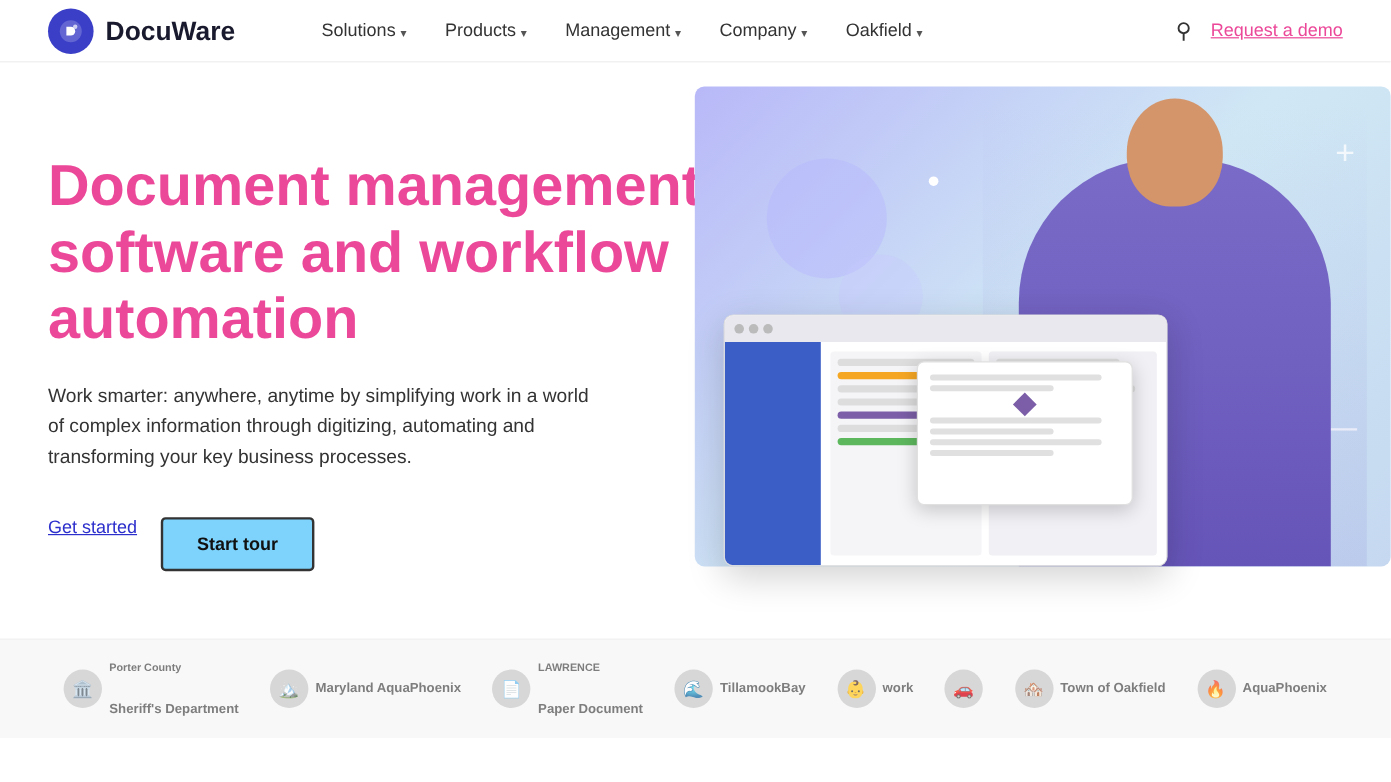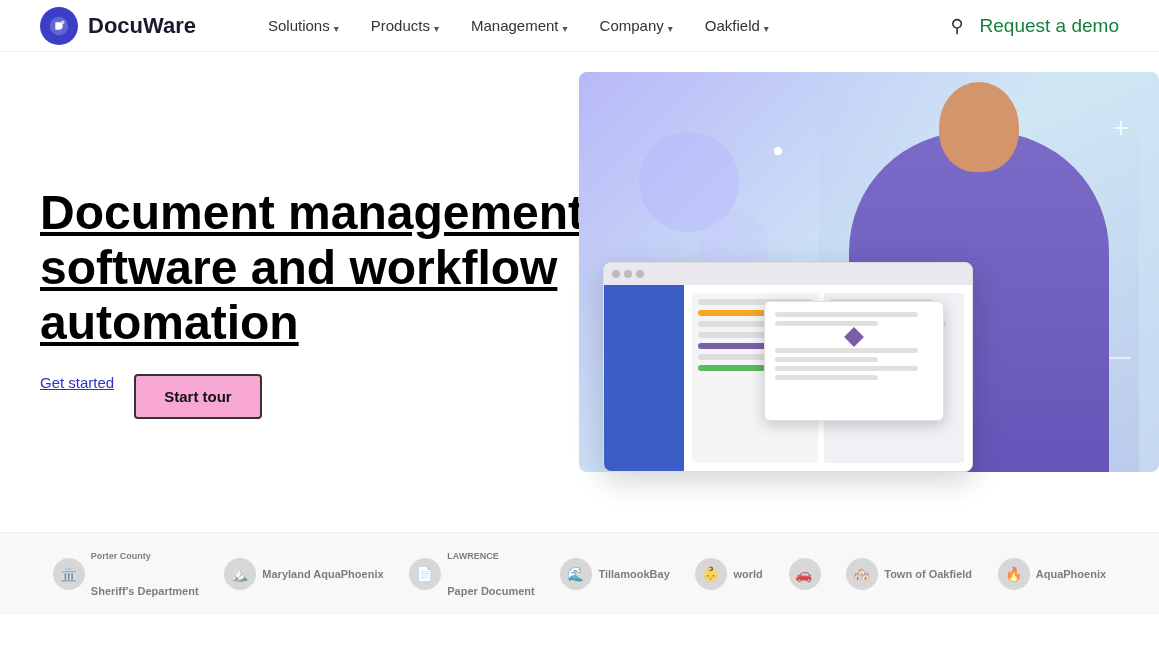--- a/index.html
+++ b/index.html
@@ -19,44 +19,43 @@
     .logo-text { font-size: 22px; font-weight: 700; color: #1a1a2e; }
     .nav-links { display: flex; align-items: center; gap: 8px; flex: 1; }
     .nav-item {
       display: flex; align-items: flex-end; gap: 4px; padding: 8px 12px;
       font-size: 15px; color: #333; cursor: pointer; white-space: nowrap;
     }
     .chevron { font-size: 10px; color: #555; }
     .nav-actions { display: flex; align-items: center; gap: 16px; }
     .search-icon { font-size: 18px; cursor: pointer; color: #333; }
     .request-demo {
-      color: #15803d; font-size: 19px; cursor: pointer; white-space: nowrap;
+      color: #ec4899; text-decoration: underline; font-size: 15px; cursor: pointer; white-space: nowrap;
     }
 
     
     .hero {
       display: flex; align-items: center; padding: 40px 40px 20px 40px;
       min-height: 480px; position: relative; background: #fff;
     }
     .hero-left { flex: 0 0 55%; max-width: 55%; padding-right: 40px; }
     .hero-title {
-      font-size: 48px; font-weight: 800; color: #000000; line-height: 1.15;
+      font-size: 48px; font-weight: 800; color: #ec4899; line-height: 1.15;
       margin-bottom: 24px;
-      text-decoration: underline;
     }
     .hero-subtitle {
       font-size: 16px; color: #333; line-height: 1.6; max-width: 460px; margin-bottom: 36px;
     }
     .hero-buttons { display: flex; align-items: flex-start; gap: 20px; }
     .btn-get-started {
       font-size: 15px; color: #2d2fcc; text-decoration: underline; cursor: pointer; background: none; border: none;
     }
     .btn-start-tour {
       padding: 12px 28px; border: 2px solid #333; border-radius: 4px;
-      font-size: 15px; font-weight: 600; background: #f9a8d4; cursor: pointer; color: #111;
+      font-size: 15px; font-weight: 600; background: #7dd3fc; cursor: pointer; color: #111;
     }
 
     
     .hero-right {
       flex: 0 0 45%; max-width: 45%; position: relative; height: 380px;
     }
     .hero-bg-image {
       position: absolute; right: -40px; top: -40px;
       width: 580px; height: 400px;
       background: linear-gradient(135deg, #b8b8f8 0%, #d0e8f5 50%, #c5d8f0 100%);
@@ -207,20 +206,21 @@
 
   <div class="nav-actions">
     <span class="search-icon">⚲</span>
     <span class="request-demo">Request a demo</span>
   </div>
 </nav>
 
 <section class="hero">
   <div class="hero-left">
     <h1 class="hero-title">Document management software and workflow automation</h1>
+    <p class="hero-subtitle">Work smarter: anywhere, anytime by simplifying work in a world of complex information through digitizing, automating and transforming your key business processes.</p>
     <div class="hero-buttons">
       <button class="btn-get-started">Get started</button>
       <button class="btn-start-tour">Start tour</button>
     </div>
   </div>
 
   <div class="hero-right">
 
     <div class="hero-bg-image">
       <div class="deco-circle1"></div>
@@ -297,21 +297,21 @@
       <span class="logo-top">LAWRENCE</span>
       <span class="logo-bottom">Paper Document</span>
     </div>
   </div>
   <div class="logo-item">
     <div class="logo-icon-sm">🌊</div>
     <span>TillamookBay</span>
   </div>
   <div class="logo-item">
     <div class="logo-icon-sm">👶</div>
-    <span>world</span>
+    <span>work</span>
   </div>
   <div class="logo-item">
     <div class="logo-icon-sm">🚗</div>
   </div>
   <div class="logo-item">
     <div class="logo-icon-sm">🏘️</div>
     <span>Town of Oakfield</span>
   </div>
   <div class="logo-item">
     <div class="logo-icon-sm">🔥</div>

